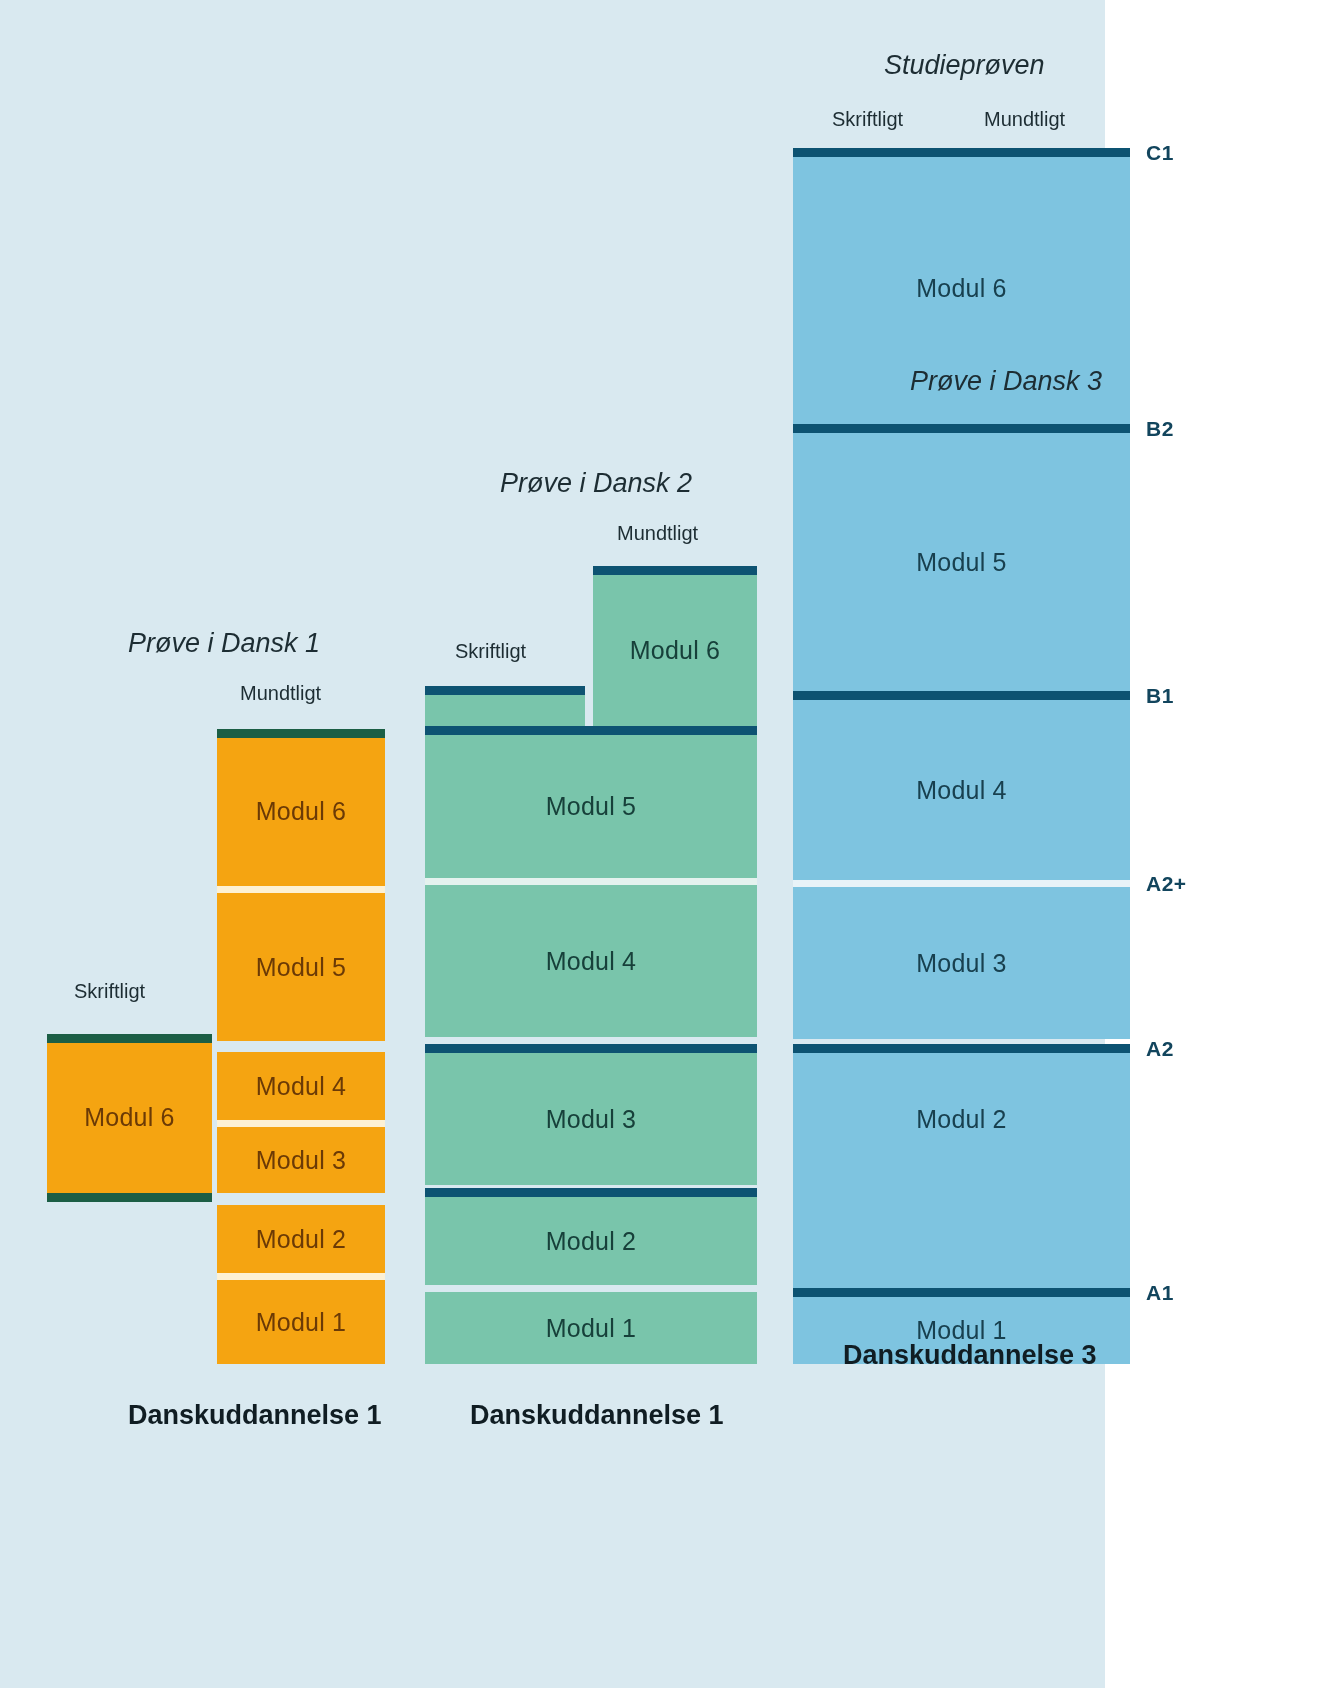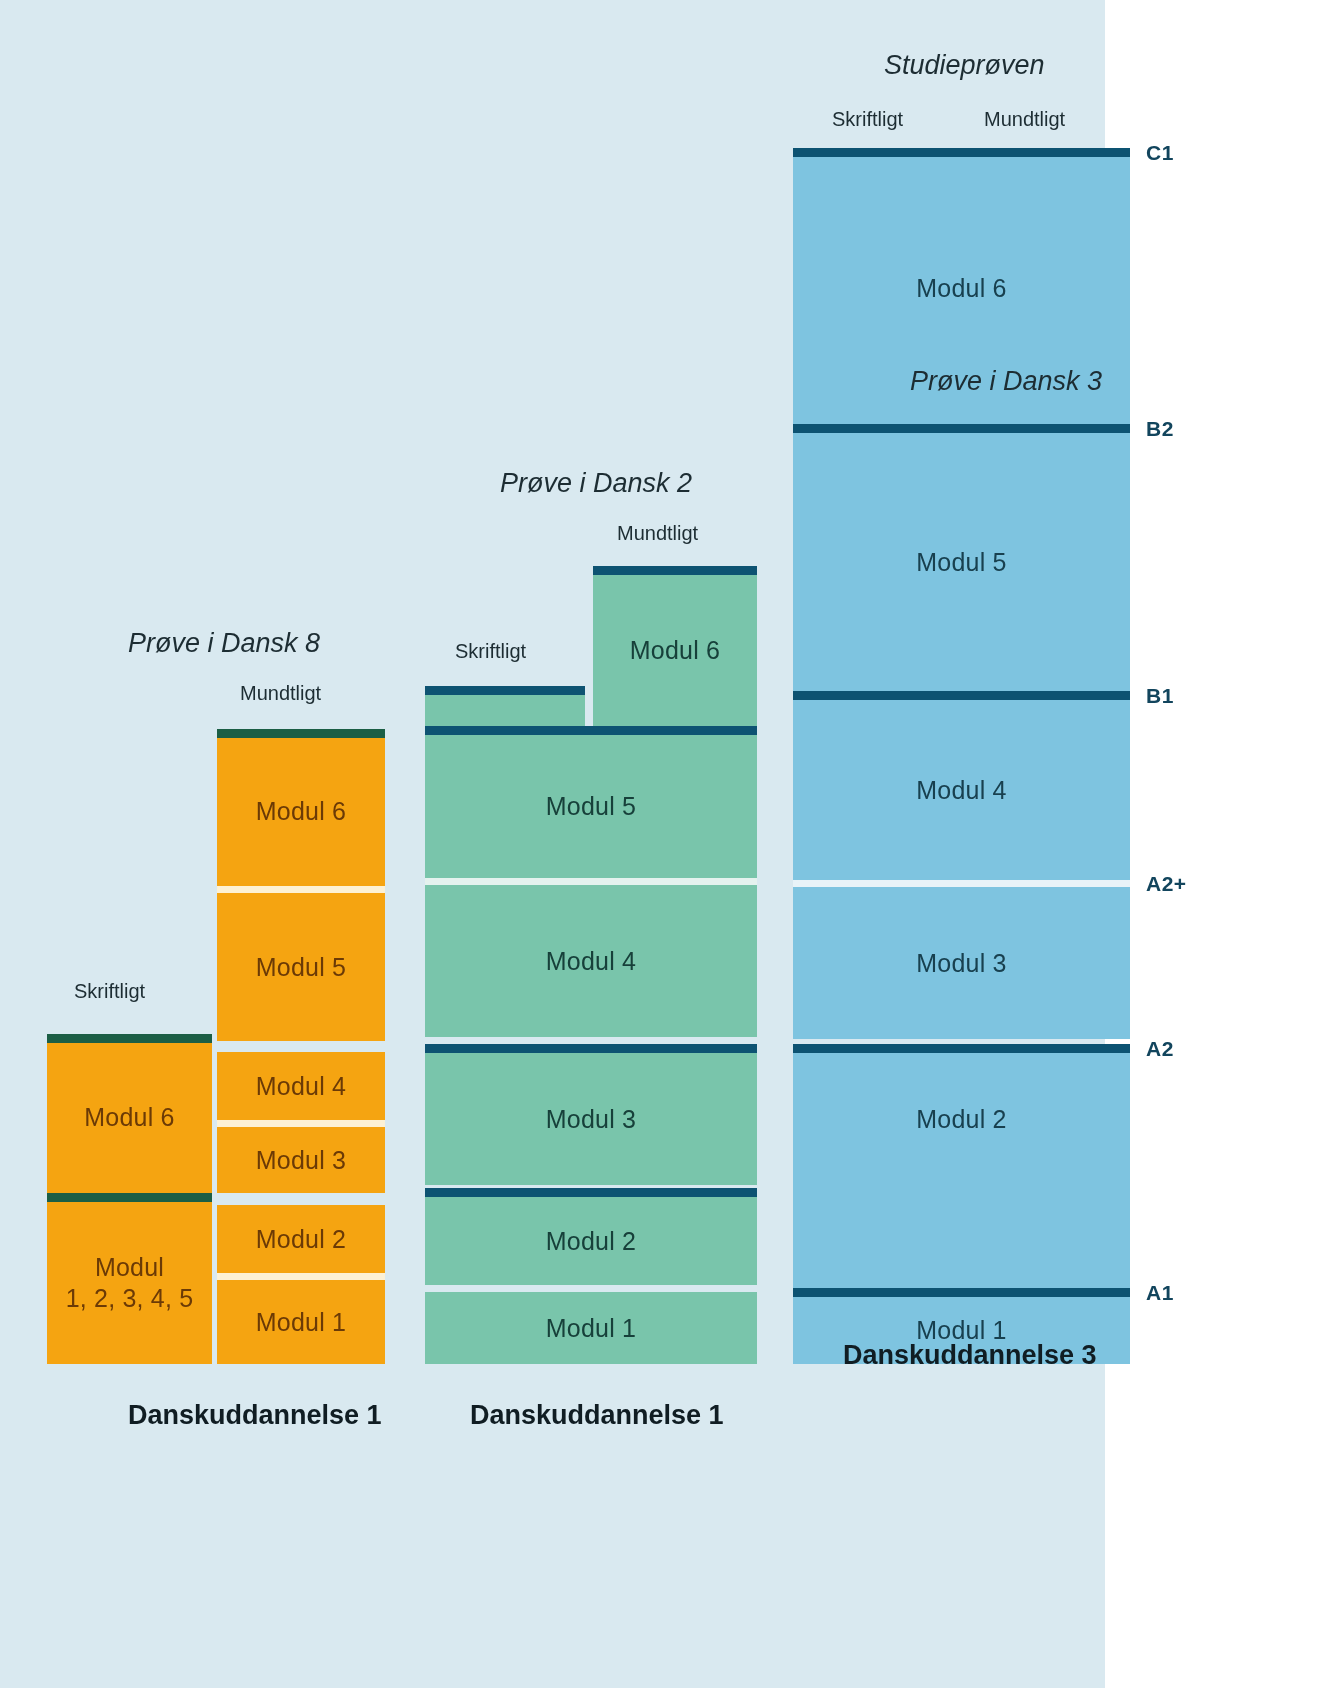--- a/index.html
+++ b/index.html
@@ -123,21 +123,21 @@
   <div class="sep g" style="left:425px;top:878px;width:332px;"></div>
 
   <div class="blk green" style="left:425px;top:1053px;width:332px;height:132px;">Modul 3</div>
   <div class="cap" style="left:425px;top:1044px;width:332px;"></div>
 
   <div class="blk green" style="left:425px;top:1197px;width:332px;height:88px;">Modul 2</div>
   <div class="cap" style="left:425px;top:1188px;width:332px;"></div>
 
   <div class="blk green" style="left:425px;top:1292px;width:332px;height:72px;">Modul 1</div>
 
-  <div class="lbl ital" style="left:128px;top:628px;">Prøve i Dansk 8</div>
+  <div class="lbl ital" style="left:128px;top:628px;">Prøve i Dansk 1</div>
   <div class="lbl" style="left:240px;top:682px;">Mundtligt</div>
   <div class="lbl" style="left:74px;top:980px;">Skriftligt</div>
 
   <div class="blk orange" style="left:217px;top:737px;width:168px;height:149px;">Modul 6</div>
   <div class="cap dark-green" style="left:217px;top:729px;width:168px;"></div>
 
   <div class="blk orange" style="left:217px;top:893px;width:168px;height:148px;">Modul 5</div>
   <div class="sep o" style="left:217px;top:886px;width:168px;"></div>
 
   <div class="blk orange" style="left:217px;top:1052px;width:168px;height:68px;">Modul 4</div>
@@ -146,24 +146,20 @@
   <div class="sep o" style="left:217px;top:1120px;width:168px;"></div>
 
   <div class="blk orange" style="left:217px;top:1205px;width:168px;height:68px;">Modul 2</div>
 
   <div class="blk orange" style="left:217px;top:1280px;width:168px;height:84px;">Modul 1</div>
   <div class="sep o" style="left:217px;top:1273px;width:168px;"></div>
 
   <div class="blk orange" style="left:47px;top:1042px;width:165px;height:151px;">Modul 6</div>
   <div class="cap dark-green" style="left:47px;top:1034px;width:165px;"></div>
 
-  <div class="blk orange multiline" style="left:47px;top:1202px;width:165px;height:162px;">
-    <span>Modul</span>
-    <span>1, 2, 3, 4, 5</span>
-  </div>
   <div class="cap dark-green" style="left:47px;top:1193px;width:165px;"></div>
 
   <div class="lvl" style="left:1146px;top:141px;">C1</div>
   <div class="lvl" style="left:1146px;top:417px;">B2</div>
   <div class="lvl" style="left:1146px;top:684px;">B1</div>
   <div class="lvl" style="left:1146px;top:872px;">A2+</div>
   <div class="lvl" style="left:1146px;top:1037px;">A2</div>
   <div class="lvl" style="left:1146px;top:1281px;">A1</div>
 
   <div class="colname" style="left:96px;top:1400px;margin-left:32px;">Danskuddannelse 1</div>

